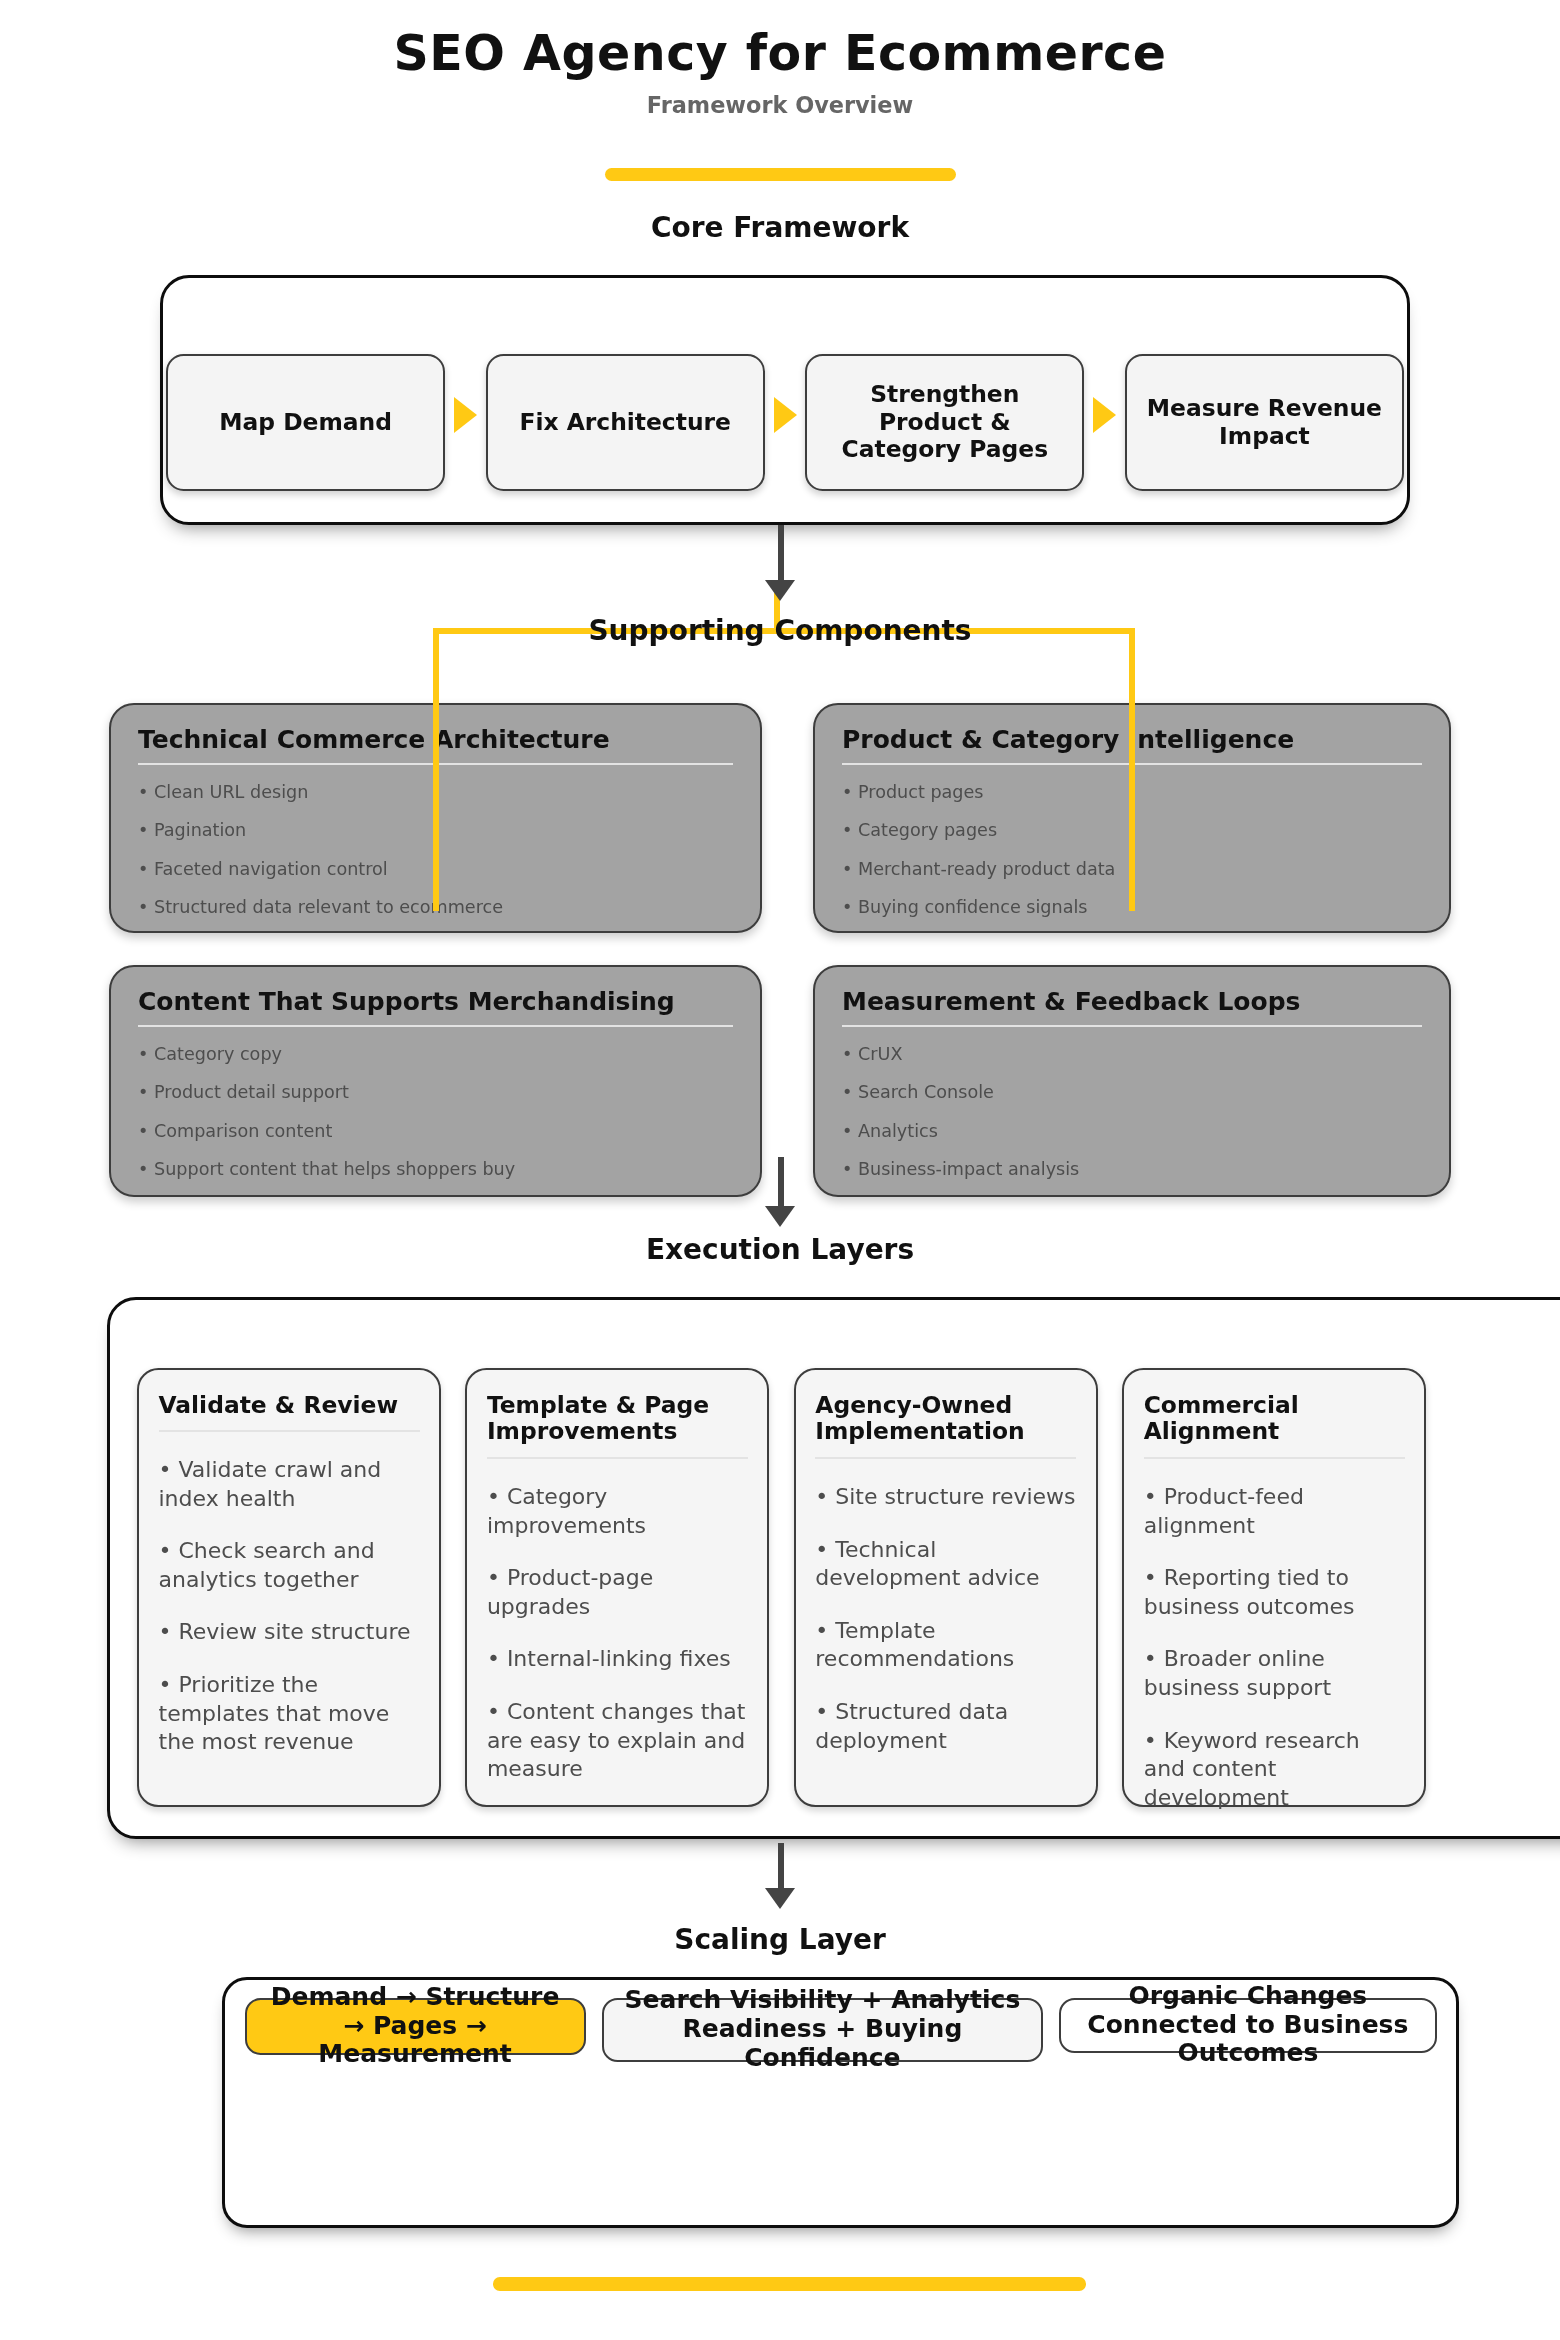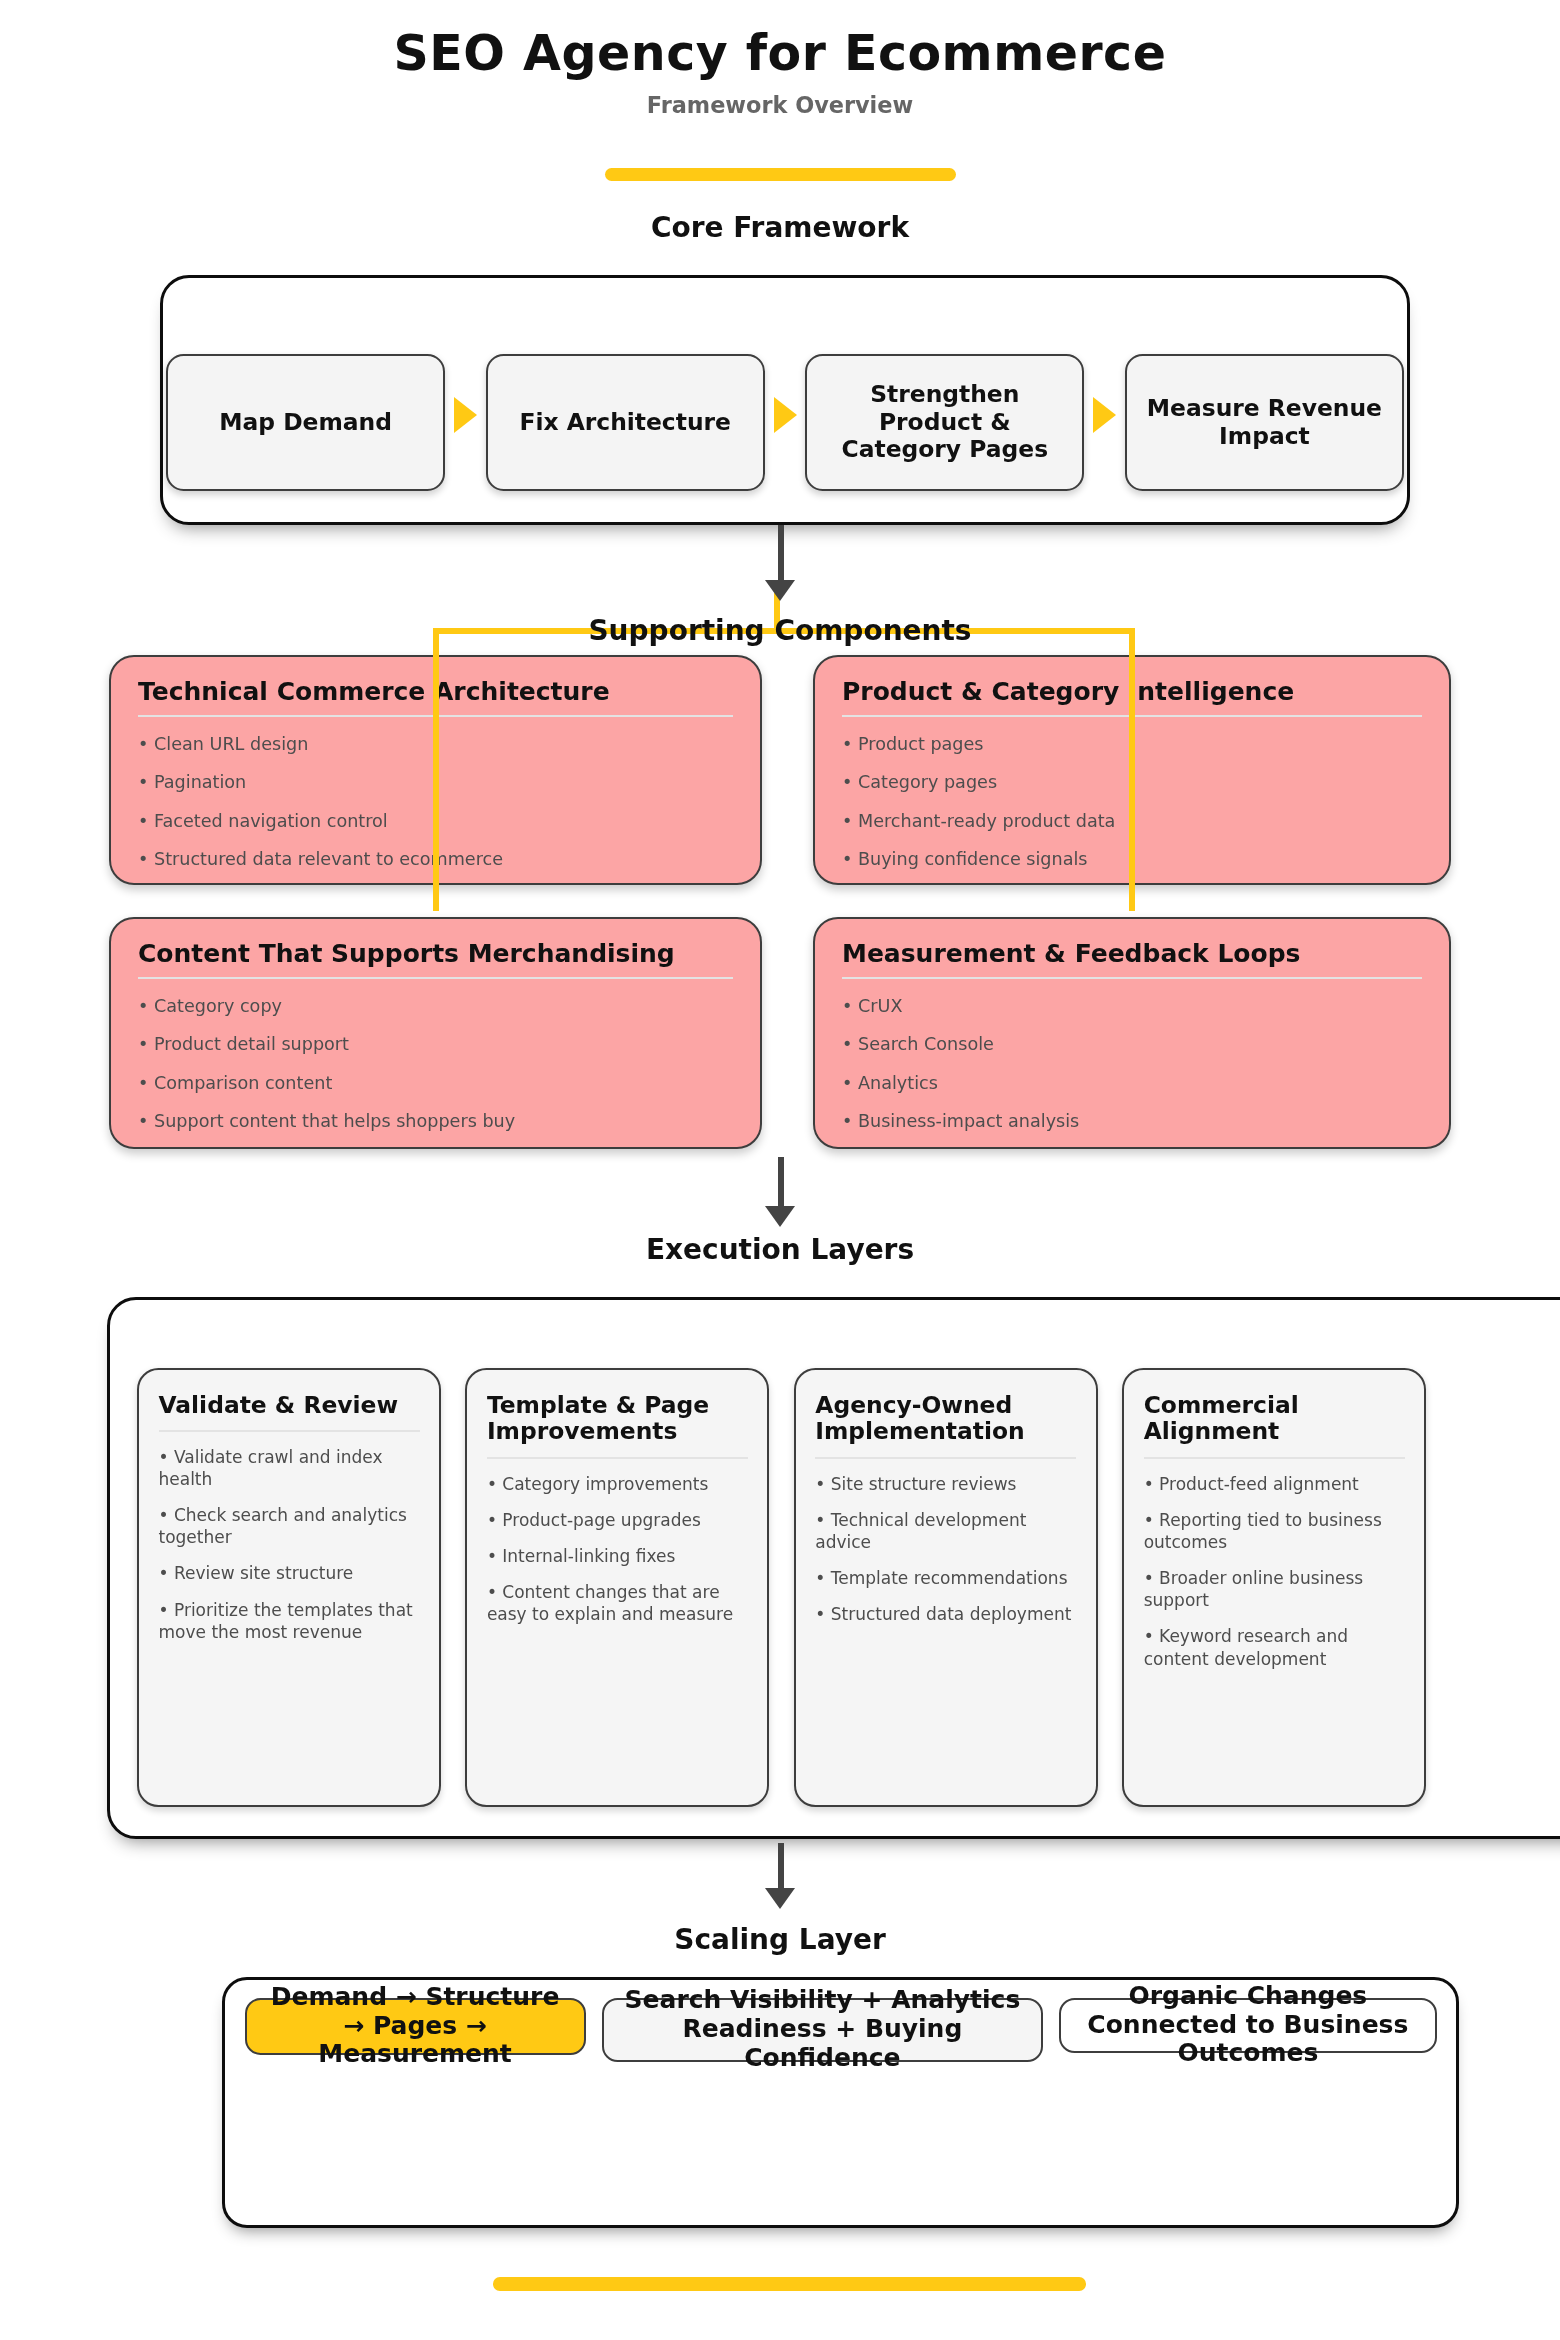--- a/index.html
+++ b/index.html
@@ -71,24 +71,25 @@
 
   
   .connector{position:absolute;z-index:2;background:var(--accent);}
   .connector.stub{left:774px;top:593px;width:5.9px;height:41px;}
   .connector.hline{left:433px;top:628px;width:702px;height:5.9px;}
   .connector.vleft{left:433px;top:628px;width:5.9px;height:283px;}
   .connector.vright{left:1129px;top:628px;width:5.9px;height:283px;}
 
   
   .s-card{
-    position:absolute;box-sizing:border-box;background:#fca5a5;
+    position:absolute;box-sizing:border-box;background:#a3a3a3;
     border:2.9px solid var(--border-dark);border-radius:25px;
     padding:19.5px 27px 0 27px;z-index:1;
     box-shadow:0 4.9px 9.8px rgba(0,0,0,.2);
+    margin-top:48px;
   }
   .s-card .card-title{position:relative;z-index:5;font-size:25px;font-weight:700;}
   .card-divider{position:relative;z-index:5;height:0;border-top:2px solid #e3e3e3;margin-top:9.8px;}
   .bullet{position:relative;z-index:5;font-size:17.6px;color:var(--muted);margin-top:15.6px;line-height:1.3;}
   .bullet::before{content:"\2022\00a0 ";}
   .card-1{left:109px;top:655px;width:653px;height:230px;}
   .card-2{left:813px;top:655px;width:638px;height:230px;}
   .card-3{left:109px;top:917px;width:653px;height:232px;}
   .card-4{left:813px;top:917px;width:638px;height:232px;}
 
@@ -99,21 +100,21 @@
     box-shadow:0 11.7px 17.6px -9.8px rgba(0,0,0,.45);
     display:flex;gap:24.4px;padding:68px 27px 0 27px;z-index:1;
   }
   .exec-col{
     width:304px;height:439px;box-sizing:border-box;flex:0 0 auto;
     background:#f5f5f5;border:2.9px solid var(--border-dark);border-radius:21.5px;
     padding:21.5px 19.5px 0 19.5px;box-shadow:0 3.9px 7.8px rgba(0,0,0,.16);
   }
   .exec-col .col-title{font-size:23.4px;font-weight:700;line-height:1.15;}
   .exec-col .card-divider{margin-top:11.7px;}
-  .exec-col .bullet{font-size:17px;margin-top:14px;line-height:1.3;}
+  .exec-col .bullet{font-size:22px;margin-top:24px;line-height:1.3;}
 
   
   .scaling-panel{
     position:absolute;left:222px;top:1977px;width:1237px;height:251px;box-sizing:border-box;
     background:#fff;border:3.9px solid var(--panel-border);border-radius:25px;
     box-shadow:0 9.8px 15.6px -7.8px rgba(0,0,0,.45);
     display:flex;gap:16.6px;padding:17.6px 19.5px;z-index:1;
   }
   .scale-bar{
     box-sizing:border-box;border:2.9px solid var(--border-dark);border-radius:15.6px;

